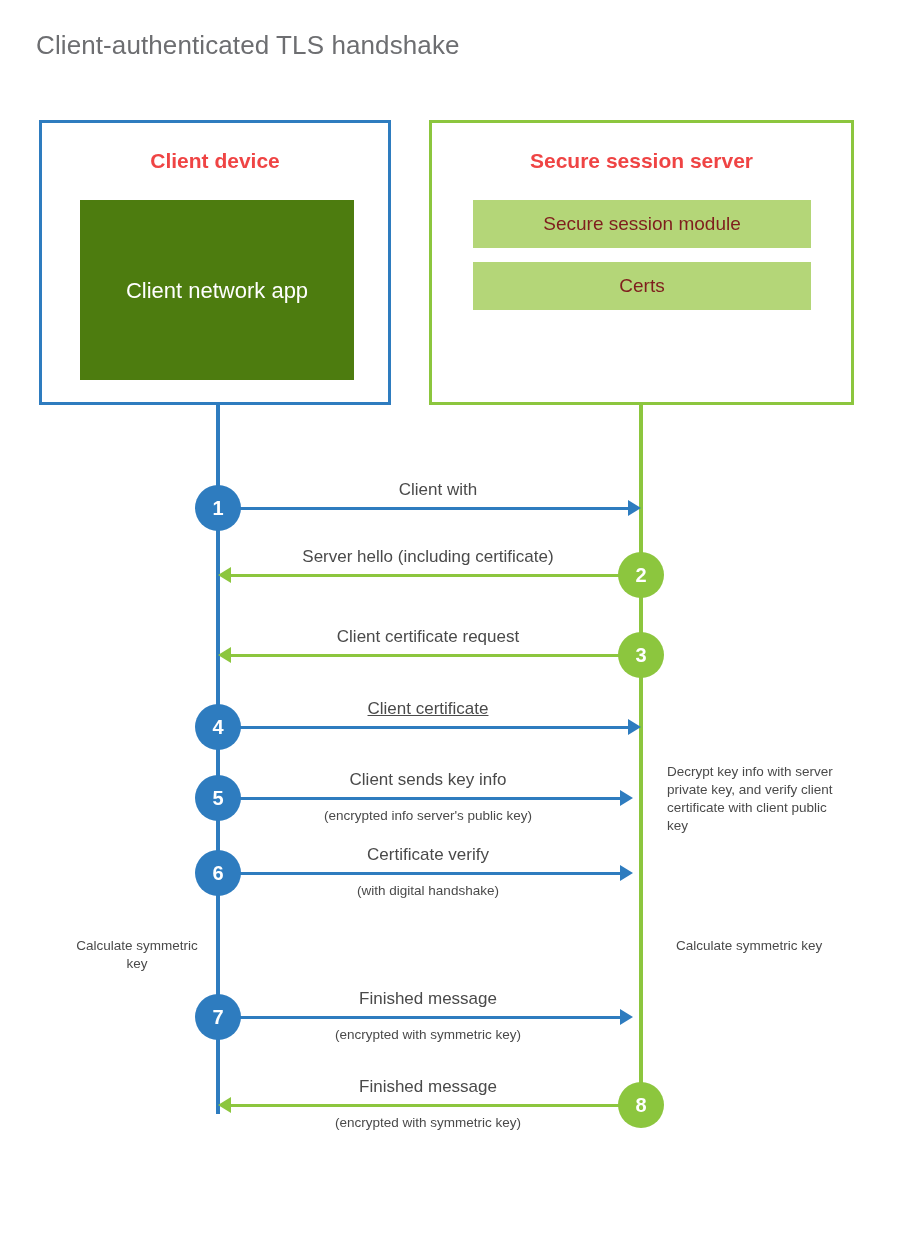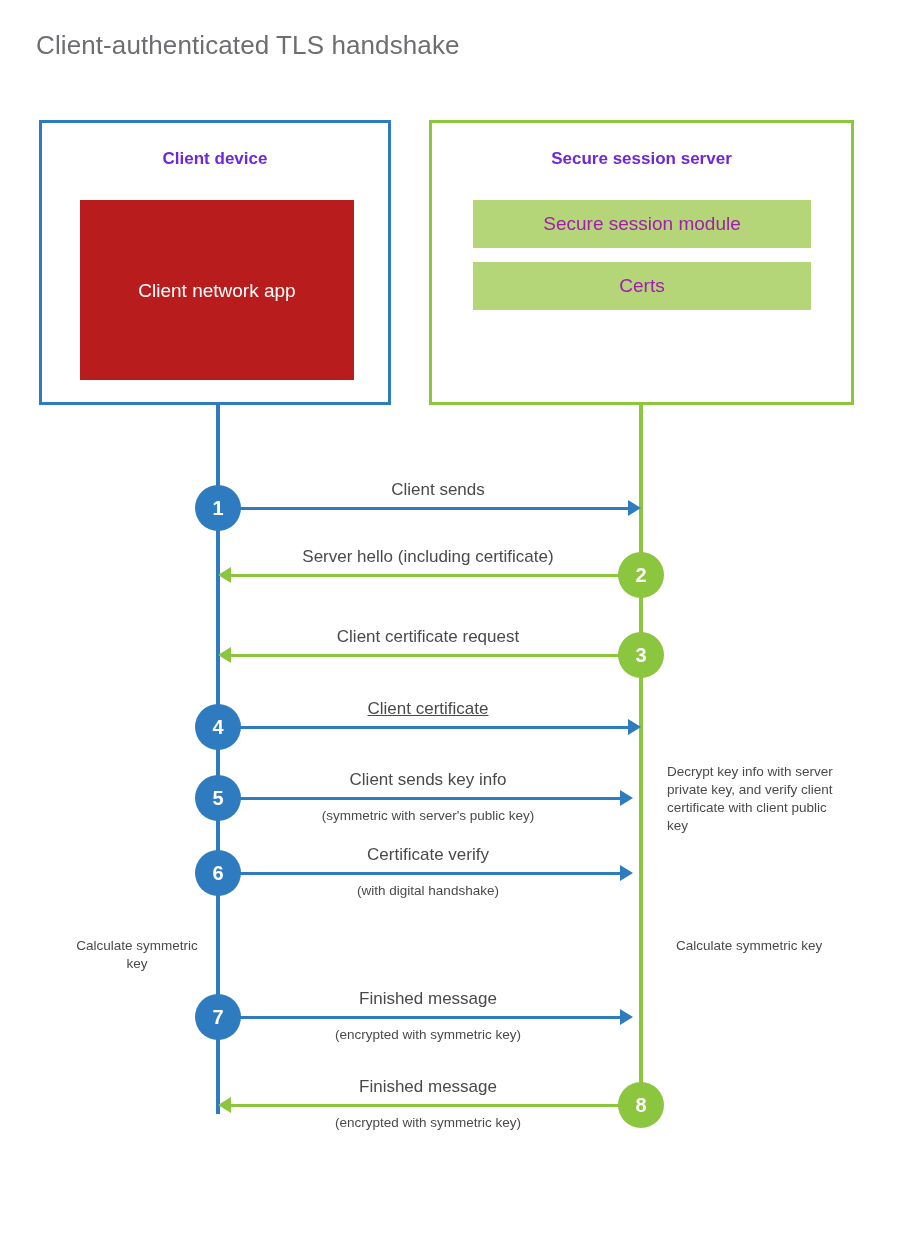--- a/index.html
+++ b/index.html
@@ -51,55 +51,55 @@
     width: 425px;
     height: 285px;
     border: 3px solid #8cc63e;
   }
   .actor-title {
     position: absolute;
     left: 0;
     right: 0;
     top: 26px;
     text-align: center;
-    font-size: 17px;
+    font-size: 21px;
     font-weight: bold;
-    color: #6d28d9;
+    color: #ef4444;
   }
 
   
   .client-app {
     position: absolute;
     left: 38px;
     top: 77px;
     width: 274px;
     height: 180px;
-    background: #b91c1c;
+    background: #4d7c0f;
     color: #ffffff;
-    font-size: 19px;
+    font-size: 22px;
     line-height: 27px;
     display: flex;
     align-items: center;
     justify-content: center;
     text-align: center;
     box-sizing: border-box;
     padding: 0 14px;
   }
 
   
   .server-bars {
     position: absolute;
     left: 41px;
     top: 77px;
     width: 338px;
   }
   .server-bar {
     height: 48px;
     background: #b4d678;
-    color: #a21caf;
+    color: #7f1d1d;
     font-size: 19px;
     display: flex;
     align-items: center;
     justify-content: center;
     margin-bottom: 14px;
     text-align: center;
     box-sizing: border-box;
     padding: 0 10px;
   }
   .server-bar:last-child { margin-bottom: 0; }
@@ -237,21 +237,21 @@
     </div>
   </div>
 
   <div class="lifeline client-line"></div>
   <div class="lifeline server-line"></div>
 
   <div class="msg" style="top:508px;">
     <div class="msg-line blue" style="left:218px; width:410px;"></div>
     <div class="arrow-head right blue" style="left:628px;"></div>
     <div class="step-badge blue" style="left:195px;">1</div>
-    <div class="msg-label" style="left:238px; width:400px;">Client sends</div>
+    <div class="msg-label" style="left:238px; width:400px;">Client with</div>
   </div>
 
   <div class="msg" style="top:575px;">
     <div class="msg-line green" style="left:231px; width:390px;"></div>
     <div class="arrow-head left green" style="left:218px;"></div>
     <div class="step-badge green" style="left:618px;">2</div>
     <div class="msg-label" style="left:228px; width:400px;">Server hello (including certificate)</div>
   </div>
 
   <div class="msg" style="top:655px;">
@@ -266,21 +266,21 @@
     <div class="arrow-head right blue" style="left:628px;"></div>
     <div class="step-badge blue" style="left:195px;">4</div>
     <div class="msg-label" style="left:228px; width:400px;text-decoration:underline;">Client certificate</div>
   </div>
 
   <div class="msg" style="top:798px;">
     <div class="msg-line blue" style="left:218px; width:402px;"></div>
     <div class="arrow-head right blue" style="left:620px;"></div>
     <div class="step-badge blue" style="left:195px;">5</div>
     <div class="msg-label" style="left:228px; width:400px;">Client sends key info</div>
-    <div class="msg-sublabel" style="left:228px; width:400px;">(symmetric with server's public key)</div>
+    <div class="msg-sublabel" style="left:228px; width:400px;">(encrypted info server's public key)</div>
   </div>
 
   <div class="msg" style="top:873px;">
     <div class="msg-line blue" style="left:218px; width:402px;"></div>
     <div class="arrow-head right blue" style="left:620px;"></div>
     <div class="step-badge blue" style="left:195px;">6</div>
     <div class="msg-label" style="left:228px; width:400px;">Certificate verify</div>
     <div class="msg-sublabel" style="left:228px; width:400px;">(with digital handshake)</div>
   </div>
 

